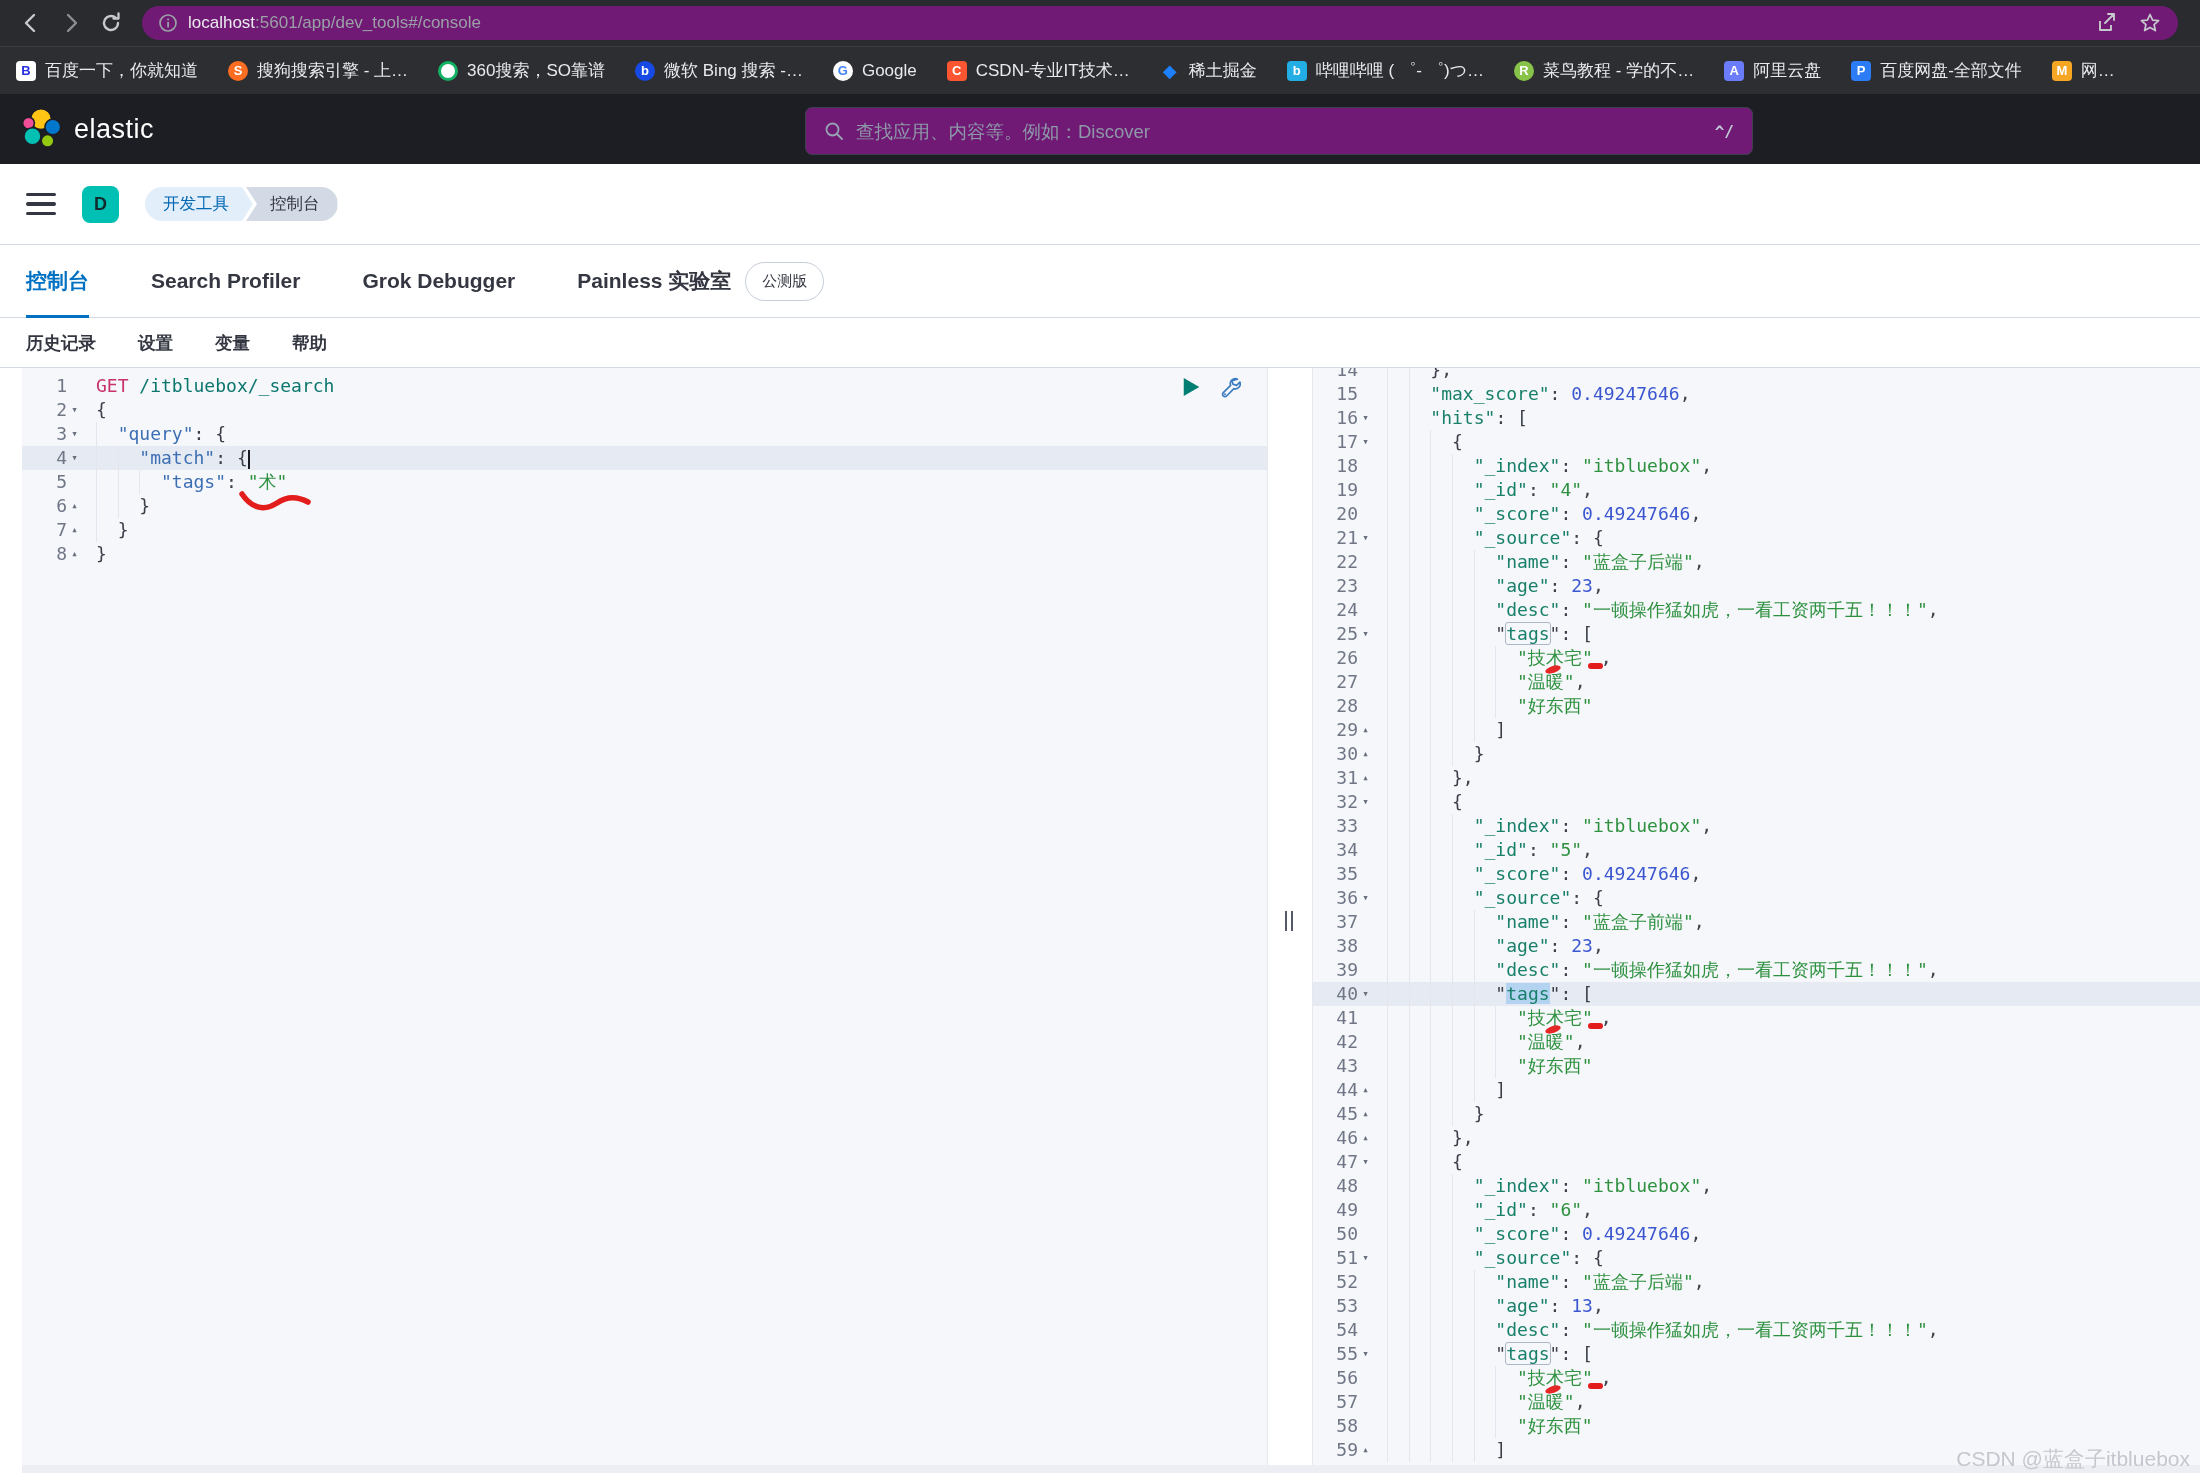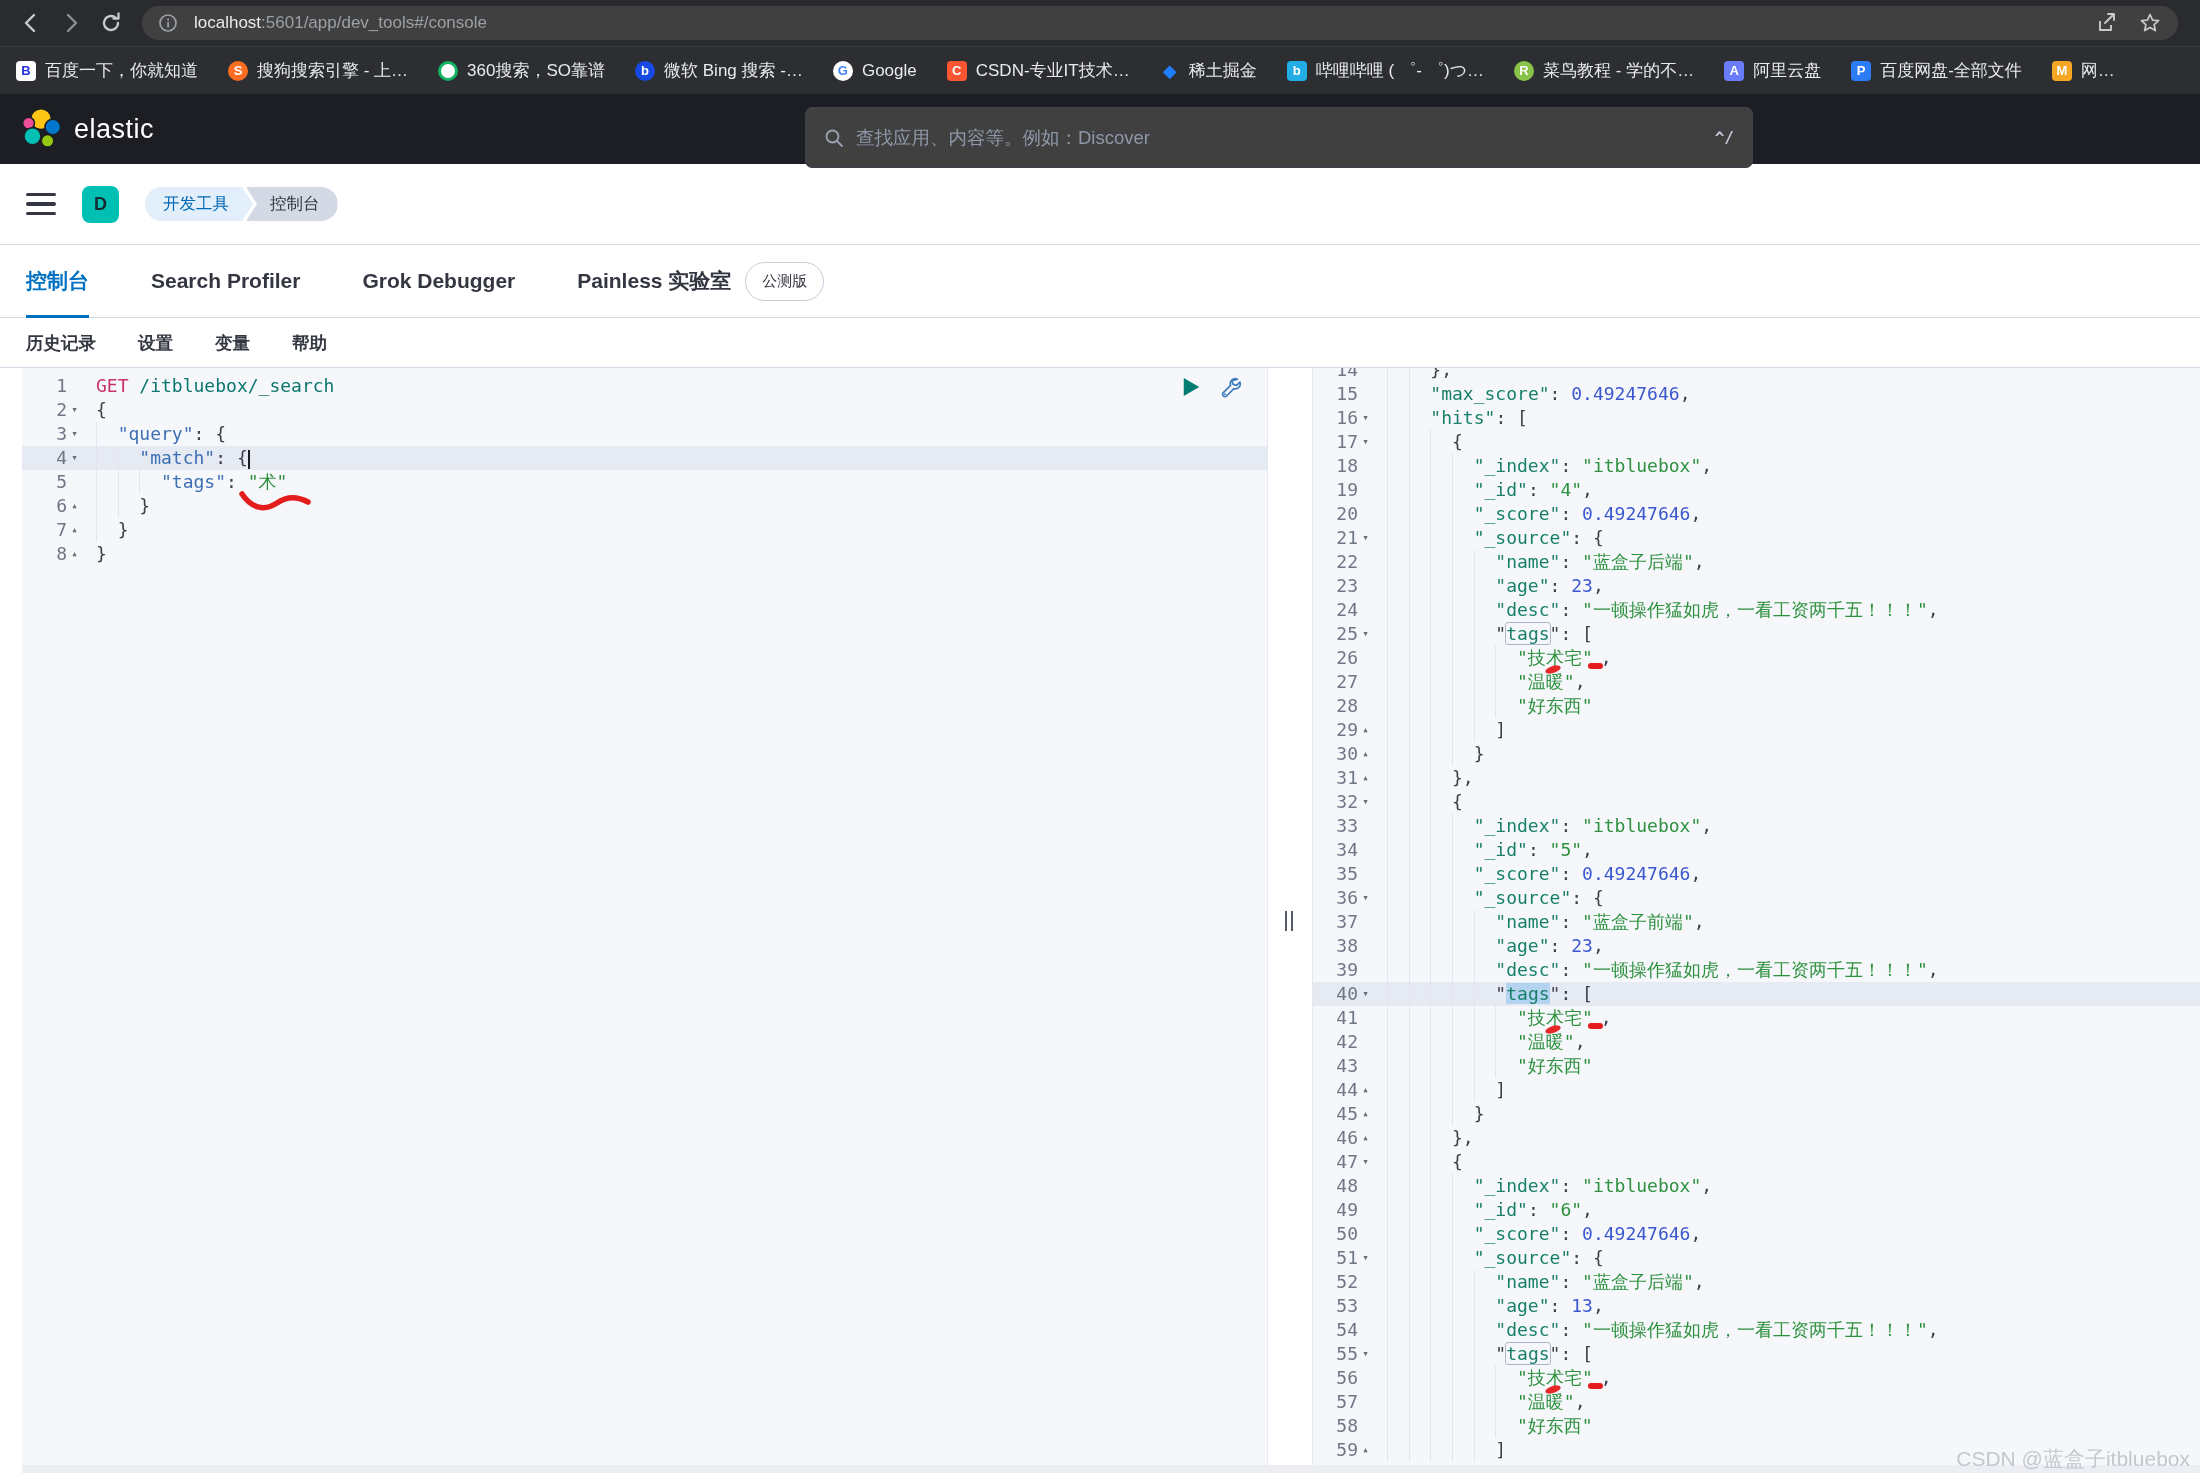--- a/index.html
+++ b/index.html
@@ -2,41 +2,41 @@
 <html><head>
 <meta charset="utf-8">
 <style>
   *{box-sizing:border-box;margin:0;padding:0}
   html,body{width:2200px;height:1473px;overflow:hidden}
   body{font-family:"Liberation Sans","DejaVu Sans",sans-serif;background:#fff;position:relative}
 
   
   .chrome{height:46px;background:#2a2b2e;display:flex;align-items:center;padding:0 14px;gap:6px}
   .nav-btn{width:34px;height:34px;border:none;background:transparent;display:flex;align-items:center;justify-content:center;cursor:pointer}
-  .omnibox{flex:1;height:34px;background:#404040;border-radius:17px;display:flex;align-items:center;padding:0 16px;margin:0 8px;gap:16px}
+  .omnibox{flex:1;height:34px;background:#701a75;border-radius:17px;display:flex;align-items:center;padding:0 16px;margin:0 8px;gap:10px}
   .url{font-size:17px;white-space:nowrap;overflow:hidden}
   .url .host{color:#e8eaed}
   .url .rest{color:#9aa0a6}
   .omni-right{margin-left:auto;display:flex;align-items:center;gap:20px}
 
   
   .bookmarks{height:48px;background:#2d2e31;border-top:1px solid #3a3b3f;display:flex;align-items:center;padding:0 16px;gap:30px;overflow:hidden}
   .bm-item{display:flex;align-items:center;gap:9px;flex:0 0 auto;cursor:pointer}
   .bm-label{color:#e8eaed;font-size:17px;white-space:nowrap}
   .bm-ico{width:20px;height:20px;display:flex;align-items:center;justify-content:center;font-size:13px;font-weight:bold;flex:0 0 auto}
   .bm-ico.square{border-radius:4px}
   .bm-ico.circle{border-radius:50%}
   .bm-ico.ring{border-radius:50%}
   .bm-ico.plain{background:transparent;font-size:18px}
 
   
   .eheader{height:70px;background:#1d1e24;display:flex;align-items:center;padding:0 20px;position:relative}
   .brand{display:flex;align-items:center;gap:12px}
   .brand-name{color:#fff;font-size:27px;letter-spacing:.5px}
-  .gsearch{position:absolute;left:805px;top:13px;width:948px;height:61px;background:#404040;border:1px solid #3c414d;border-radius:7px;display:flex;align-items:center;padding:16px 18px;gap:12px;cursor:text}
+  .gsearch{position:absolute;left:805px;top:13px;width:948px;height:48px;background:#701a75;border:1px solid #3c414d;border-radius:7px;display:flex;align-items:center;padding:16px 18px;gap:12px;cursor:text}
   .gsearch .ph{color:#8e98a8;font-size:18.5px}
   .gsearch .kbd{margin-left:auto;color:#c2c9d6;font-weight:bold;font-size:16px;font-family:"DejaVu Sans Mono",monospace}
 
   
   .kbar{height:81px;background:#fff;display:flex;align-items:center;padding:0 26px;gap:26px;border-bottom:1px solid #d3dae6}
   .hamburger{width:30px;height:22px;display:flex;flex-direction:column;justify-content:space-between;cursor:pointer;border:none;background:transparent}
   .hamburger i{display:block;height:3.2px;background:#343741;border-radius:2px}
   .avatar{width:37px;height:37px;border-radius:8px;background:#00bfb3;color:#122a2e;font-weight:bold;font-size:18px;display:flex;align-items:center;justify-content:center;cursor:pointer}
   .crumbs{display:flex;}
   .crumb1{height:34px;display:flex;align-items:center;background:#e3eefb;color:#0068b4;font-size:16.5px;padding:0 24px 0 18px;border-radius:17px 0 0 17px;clip-path:polygon(0 0,calc(100% - 11px) 0,100% 50%,calc(100% - 11px) 100%,0 100%);cursor:pointer}

